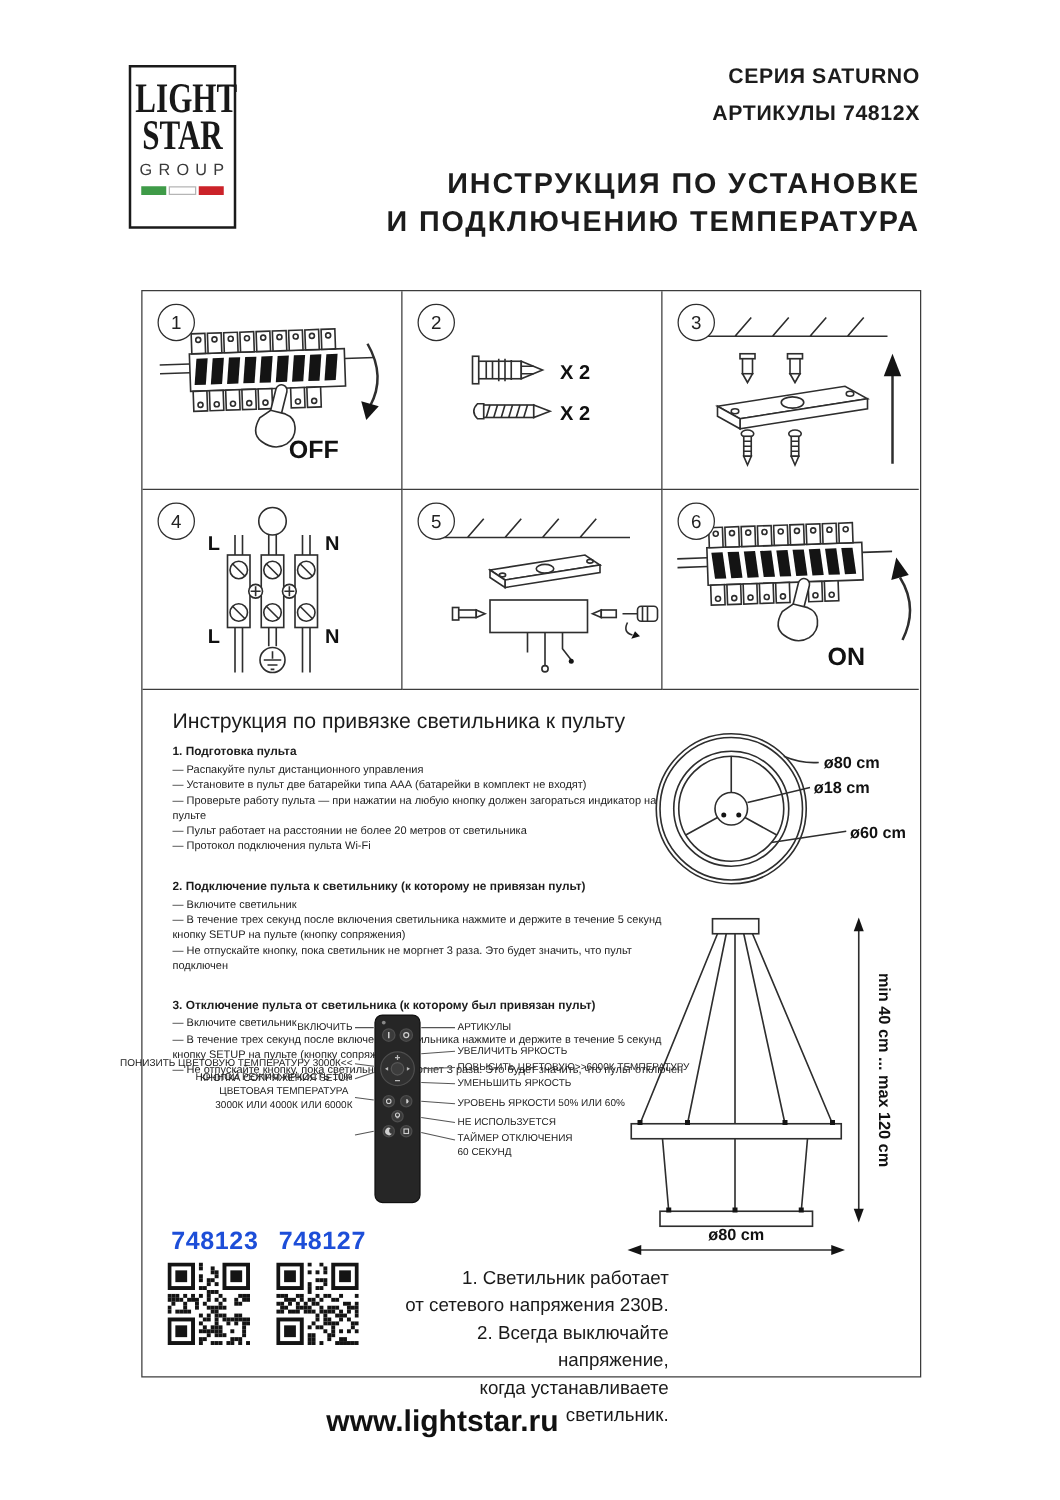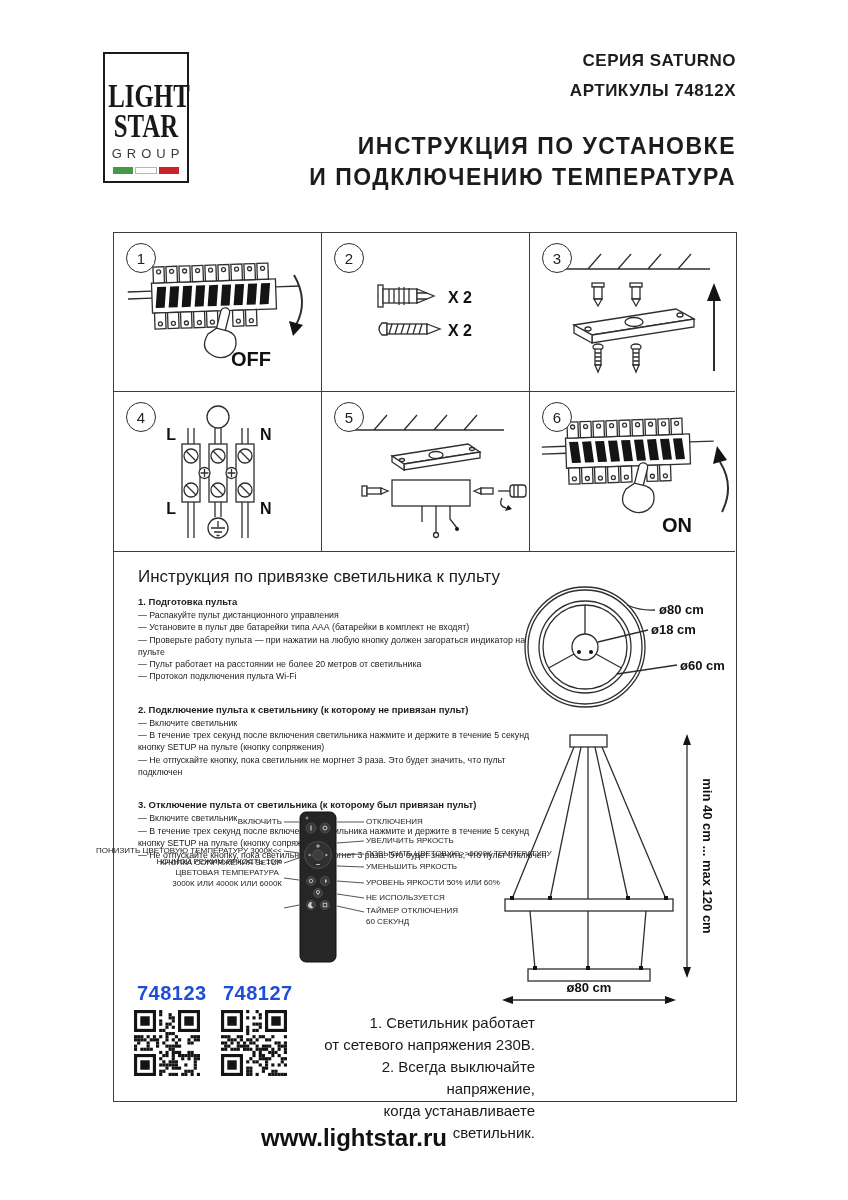--- a/index.html
+++ b/index.html
@@ -2,21 +2,21 @@
 <html><head>
 <meta charset="utf-8">
 <style>
   * { margin:0; padding:0; box-sizing:border-box; }
   html,body { background:#fff; }
   body { width:848px; height:1200px; font-family:"Liberation Sans", sans-serif; color:#1c1c1c; }
   #page { position:relative; width:848px; height:1200px; background:#fff; overflow:hidden; }
 
   
   .logo-box { position:absolute; left:103px; top:52px; width:86px; height:131px;
-    border:2px solid #1a1a1a; background:#fff; text-align:center; padding-top:27px; }
+    border:2px solid #1a1a1a; background:#fff; text-align:center; padding-top:9px; }
   .logo-word { font-family:"Liberation Serif", serif; font-weight:bold; font-size:27px;
     line-height:30px; letter-spacing:0; color:#181818; transform:scaleY(1.25) scaleX(0.92); transform-origin:center; }
   .logo-group { font-size:13px; letter-spacing:5px; color:#3a3a3a; margin-top:5px; margin-left:4px; }
   .logo-flag { display:flex; width:66px; height:7px; margin:6px auto 0 auto; }
   .logo-flag .seg { flex:1; }
   .seg.g { margin-right:2px; }
   .seg.w { border:1px solid #b5b5b5; background:#fff; margin-right:2px; }
 
   .hdr-right { position:absolute; right:112px; top:46px; width:500px; text-align:right; }
   .hdr-series { font-size:17px; font-weight:bold; letter-spacing:0.5px; line-height:30px; }
@@ -455,21 +455,21 @@
     <rect x="24.2" y="92.2" width="3.6" height="3.6" fill="none" stroke="#cfcfcf" stroke-width="0.9"></rect>
   </svg>
 
   <div class="rlabel left" style="right:566px; top:817px;">ВКЛЮЧИТЬ</div>
   <div class="rlabel left" style="right:566px; top:846px;">ПОНИЗИТЬ ЦВЕТОВУЮ ТЕМПЕРАТУРУ 3000К&lt;&lt;</div>
   <div class="rlabel left" style="right:566px; top:858px;">КНОПКА СОПРЯЖЕНИЯ SETUP</div>
   <div class="rlabel left" style="right:566px; top:868px;">ЦВЕТОВАЯ ТЕМПЕРАТУРА
 3000К ИЛИ 4000К ИЛИ 6000К</div>
   <div class="rlabel left" style="right:566px; top:857px;">НОЧНОЙ РЕЖИМ ЯРКОСТЬ 10%</div>
 
-  <div class="rlabel" style="left:366px; top:817px;">ОТКЛЮЧЕНИЯ</div>
+  <div class="rlabel" style="left:366px; top:817px;">АРТИКУЛЫ</div>
   <div class="rlabel" style="left:366px; top:836px;">УВЕЛИЧИТЬ ЯРКОСТЬ</div>
   <div class="rlabel" style="left:366px; top:849px;">ПОВЫСИТЬ ЦВЕТОВУЮ&gt;&gt;6000К ТЕМПЕРАТУРУ</div>
   <div class="rlabel" style="left:366px; top:862px;">УМЕНЬШИТЬ ЯРКОСТЬ</div>
   <div class="rlabel" style="left:366px; top:878px;">УРОВЕНЬ ЯРКОСТИ 50% ИЛИ 60%</div>
   <div class="rlabel" style="left:366px; top:893px;">НЕ ИСПОЛЬЗУЕТСЯ</div>
   <div class="rlabel" style="left:366px; top:906px;">ТАЙМЕР ОТКЛЮЧЕНИЯ
 60 СЕКУНД</div>
 
   <div class="qr-num" style="left:137px; top:982px;">748123</div>
   <div class="qr-num" style="left:223px; top:982px;">748127</div>

